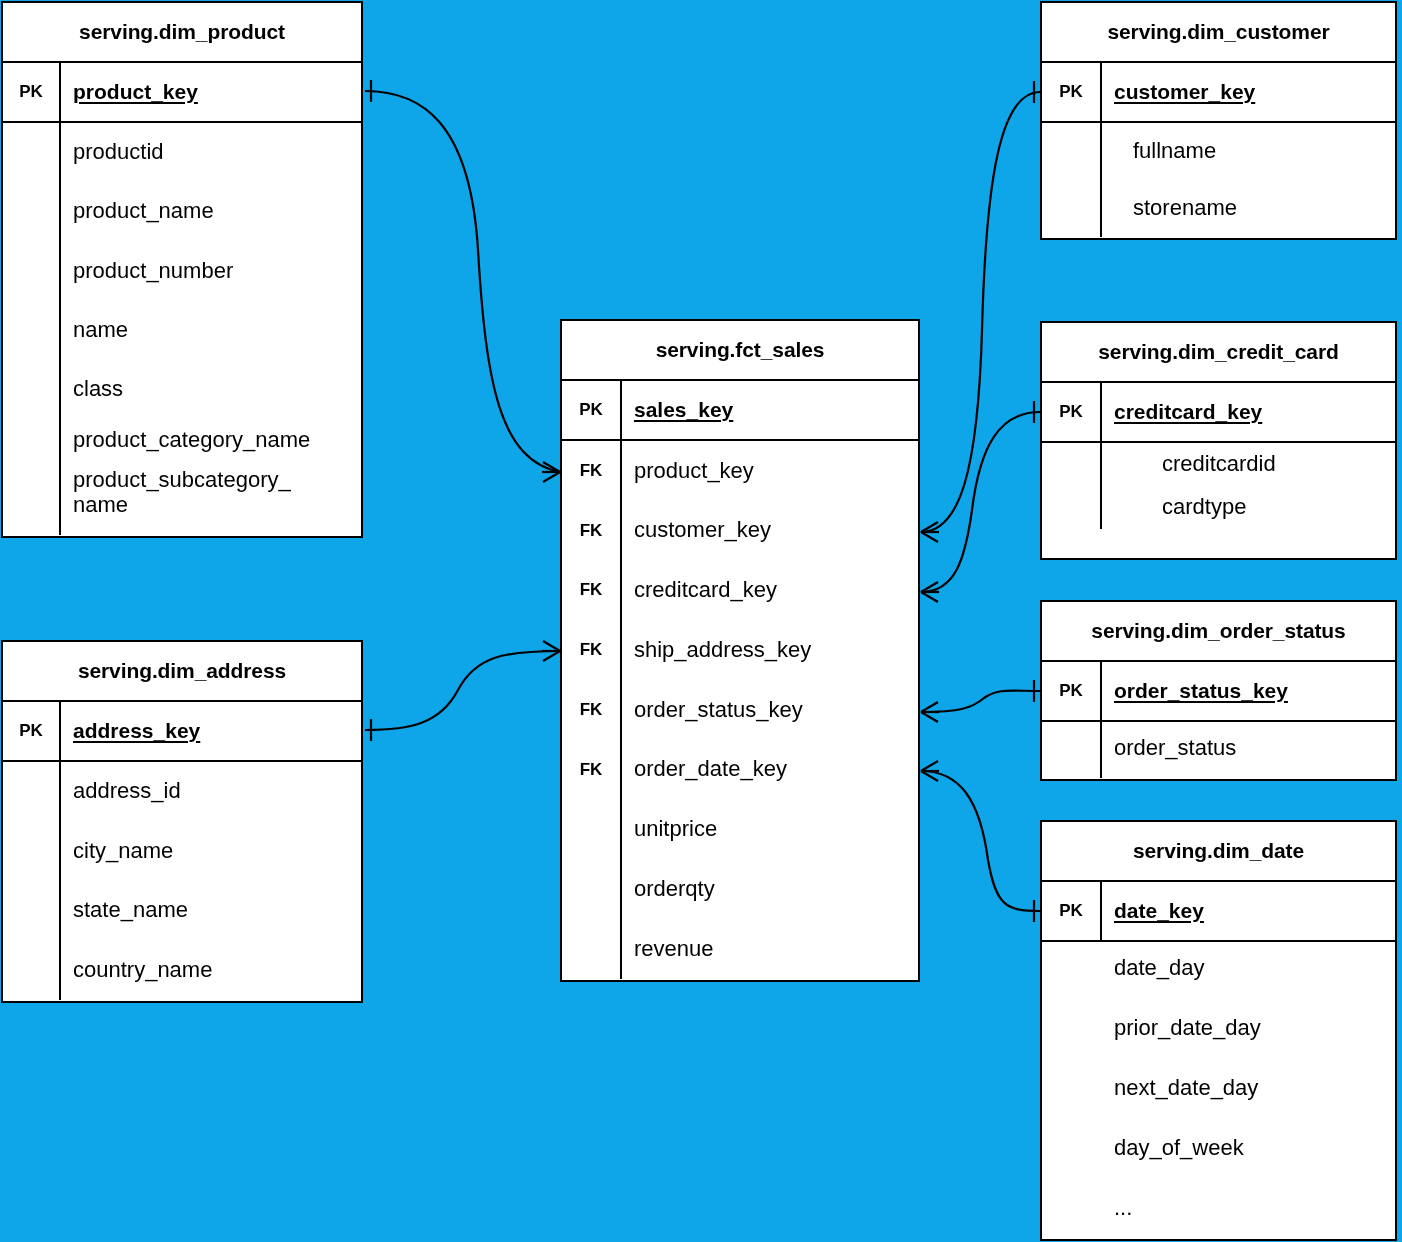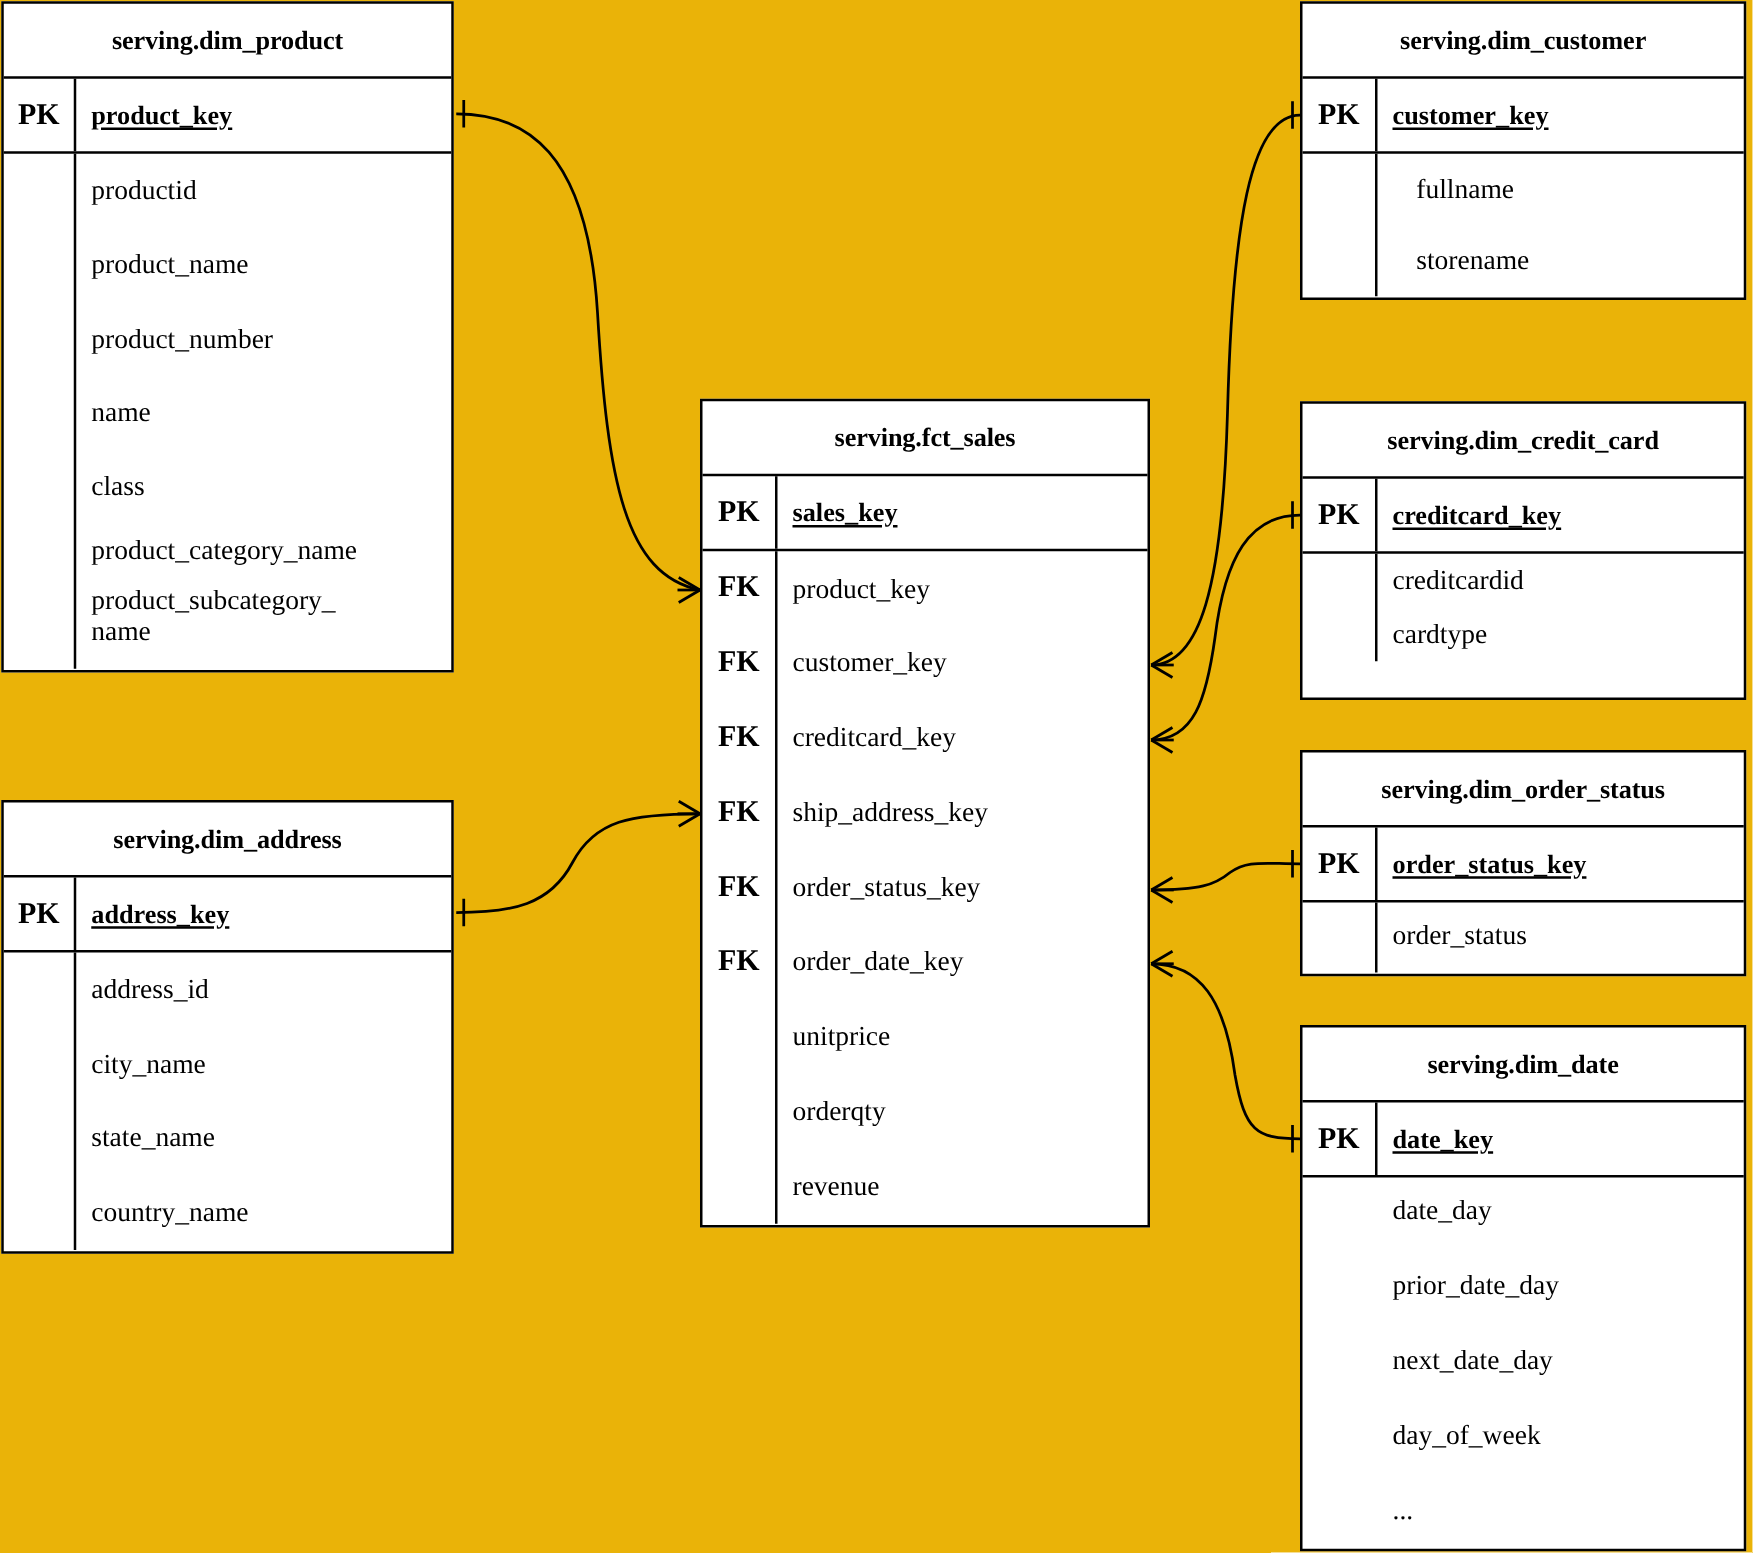--- a/index.html
+++ b/index.html
@@ -5,22 +5,22 @@
 <style>
   html, body {
     margin: 0;
     padding: 0;
     background: #ffffff;
   }
   #canvas {
     position: relative;
     width: 1402px;
     height: 1242px;
-    background: #eab308;
-    font-family: Liberation Serif, serif;
+    background: #0ea5e9;
+    font-family: Liberation Sans, sans-serif;
     overflow: hidden;
   }
   svg.links {
     position: absolute;
     left: 0;
     top: 0;
     width: 1402px;
     height: 1242px;
     pointer-events: none;
     z-index: 1;
@@ -73,21 +73,21 @@
   .keycol-w60 { width: 60px; }
   .namecol {
     box-sizing: border-box;
     flex: 1 1 auto;
     display: flex;
     flex-direction: column;
     justify-content: flex-start;
   }
   .key-tag {
     font-weight: bold;
-    font-size: 24px;
+    font-size: 17px;
     color: #000000;
     text-align: center;
     display: flex;
     align-items: center;
     justify-content: center;
   }
   .pk-name {
     font-weight: bold;
     font-size: 21px;
     color: #000000;
@@ -276,21 +276,21 @@
   <div class="entity" style="left:1040px; top:321px; width:357px; height:239px;">
     <div class="ent-title h60">serving.dim_credit_card</div>
     <div class="ent-pkrow" style="height:60px;">
       <div class="keycol keycol-w60">
         <div class="key-tag h60">PK</div>
       </div>
       <div class="namecol">
         <div class="pk-name h60">creditcard_key</div>
       </div>
     </div>
-    <div class="ent-body" style="height:86px;">
+    <div class="ent-body" style="height:86px;gap:48px;">
       <div class="keycol keycol-w60"></div>
       <div class="namecol">
         <div class="attr-name h60">creditcardid</div>
         <div class="attr-name h60">cardtype</div>
       </div>
     </div>
   </div>
 
   <div class="entity" style="left:1040px; top:600px; width:357px; height:181px;">
     <div class="ent-title h60">serving.dim_order_status</div>

